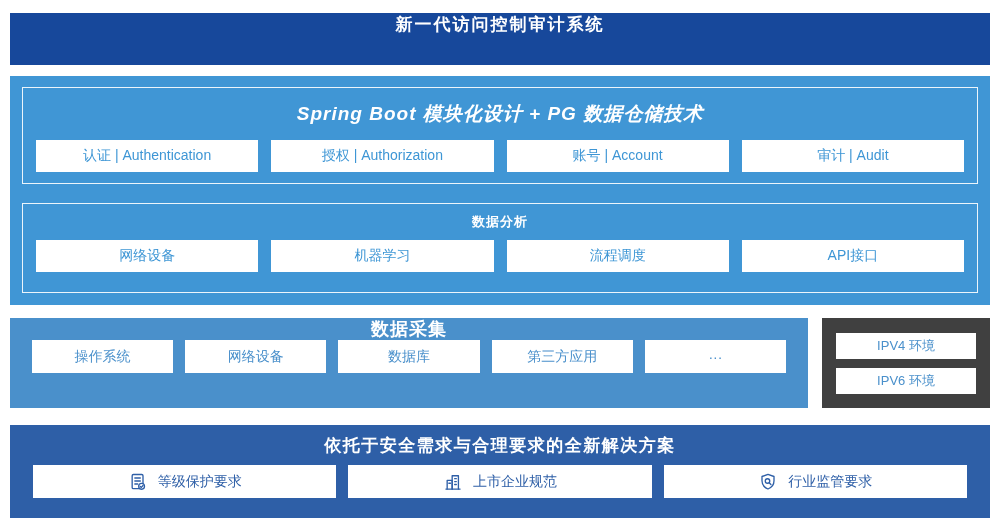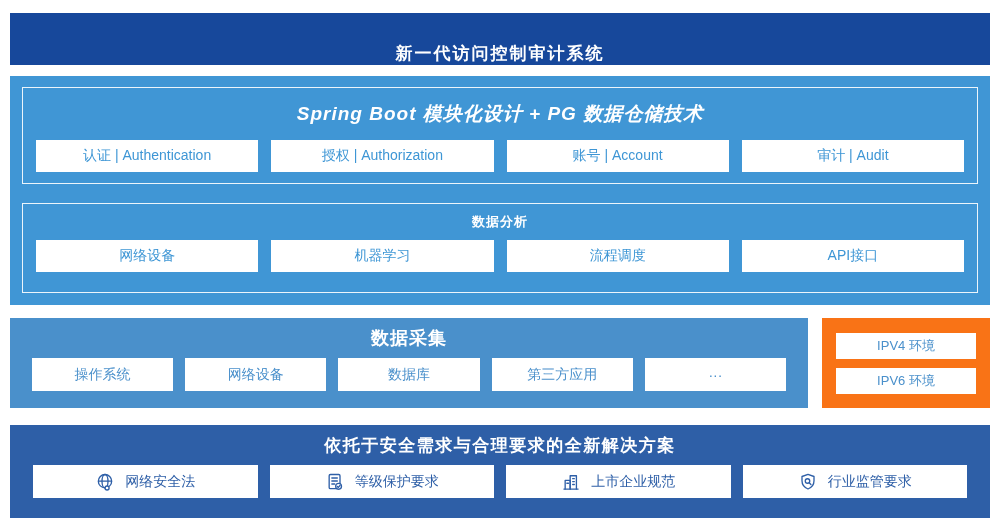--- a/index.html
+++ b/index.html
@@ -3,21 +3,21 @@
 <meta charset="utf-8">
 <style>
   html,body{margin:0;padding:0;}
   body{
     width:1000px;height:529px;position:relative;background:#ffffff;
     font-family:"Liberation Sans","DejaVu Sans",sans-serif;
     -webkit-font-smoothing:antialiased;
   }
   .banner{
     position:absolute;left:10px;top:13px;width:980px;height:52px;
-    background:#17489B;color:#fff;display:flex;align-items:flex-end;justify-content:center;
+    background:#17489B;color:#fff;display:flex;align-items:flex-start;justify-content:center;
     font-size:17px;font-weight:bold;letter-spacing:2px;
   }
   
   .platform{
     position:absolute;left:10px;top:76px;width:980px;height:229px;
     background:#4096D5;box-sizing:border-box;padding:11px 12px;
   }
   .panel{
     border:1px solid rgba(255,255,255,.9);box-sizing:border-box;
   }
@@ -33,28 +33,28 @@
   .wbox{
     flex:1;height:32px;background:#fff;color:#3E96D5;font-size:14px;
     display:flex;align-items:center;justify-content:center;white-space:nowrap;text-align:right;
   }
   
   .collect{
     position:absolute;left:10px;top:318px;width:798px;height:90px;
     background:#4A90CB;box-sizing:border-box;
   }
   .collect-title{
-    height:40px;display:flex;align-items:center;justify-content:center;
+    height:22px;display:flex;align-items:center;justify-content:center;
     color:#fff;font-weight:bold;font-size:18px;letter-spacing:1px;
   }
   .collect .row{padding:0 22px;gap:12px;}
   .collect .wbox{height:33px;color:#4A90CB;}
   .ipv{
     position:absolute;left:822px;top:318px;width:168px;height:90px;
-    background:#f97316;box-sizing:border-box;
+    background:#404040;box-sizing:border-box;
     display:flex;flex-direction:column;justify-content:center;gap:9px;padding:0 14px;
   }
   .ipv .wbox{flex:none;height:26px;font-size:13px;color:#4A90CB;}
   
   .solution{
     position:absolute;left:10px;top:425px;width:980px;height:93px;
     background:#2E5FA7;box-sizing:border-box;
   }
   .solution-title{
     height:40px;display:flex;align-items:center;justify-content:center;
@@ -111,31 +111,20 @@
 
 <div class="ipv">
   <div class="wbox">IPV4 环境</div>
   <div class="wbox">IPV6 环境</div>
 </div>
 
 <div class="solution">
   <div class="solution-title">依托于安全需求与合理要求的全新解决方案</div>
   <div class="row">
 
-    <div class="sol-box">
-      <span>
-        <svg width="20" height="20" viewBox="0 0 24 24" fill="none" stroke="#2E5FA7" stroke-width="1.6" stroke-linecap="round" stroke-linejoin="round">
-          <circle cx="12" cy="11" r="8"></circle>
-          <ellipse cx="12" cy="11" rx="3.6" ry="8"></ellipse>
-          <path d="M4.3 11h15.4"></path>
-          <circle cx="14.5" cy="19.2" r="2.4" fill="#fff"></circle>
-        </svg>
-      </span>
-      <span>网络安全法</span>
-    </div>
 
     <div class="sol-box">
       <span>
         <svg width="20" height="20" viewBox="0 0 24 24" fill="none" stroke="#2E5FA7" stroke-width="1.6" stroke-linecap="round" stroke-linejoin="round">
           <rect x="5" y="3" width="13" height="17" rx="1.5"></rect>
           <path d="M8.2 7.2h6.6"></path>
           <path d="M8.2 10.8h6.6"></path>
           <path d="M8.2 14.4h3.4"></path>
           <circle cx="16.3" cy="17.2" r="3.5" fill="#fff"></circle>
           <path d="M14.8 17.3l1.2 1.2 2-2.3"></path>

